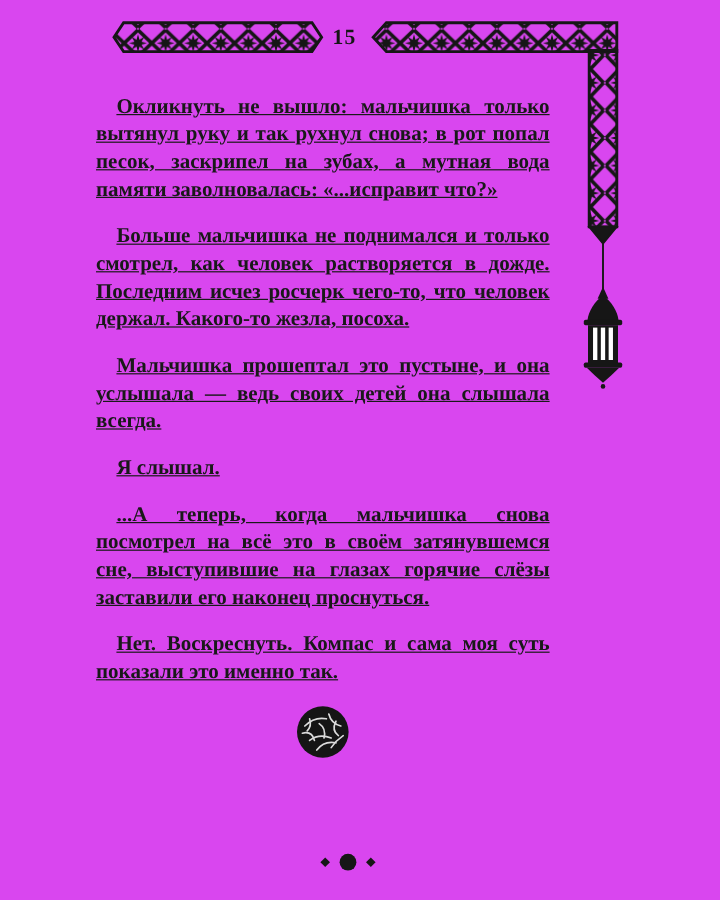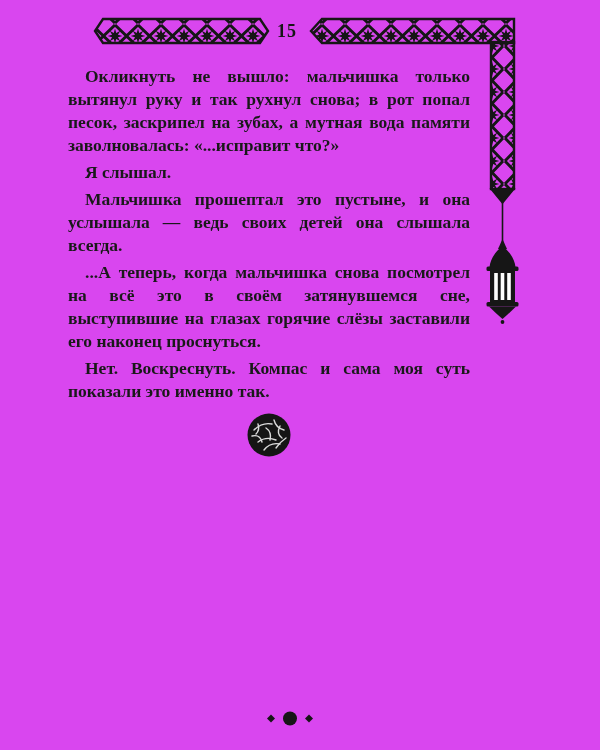--- a/index.html
+++ b/index.html
@@ -16,21 +16,21 @@
     text-align:center;
     font:700 18px/22px "Liberation Serif", serif;
     color:#161616;letter-spacing:1px;
   }
   .text-block{
     position:absolute;left:64px;top:61px;width:410px;
     font:700 17.5px/23px "Liberation Serif", serif;
     color:#191919;
     text-align:justify;
   }
-  .text-block p{margin:4px;text-indent:17px;}
+  .text-block p{margin:16px;text-indent:17px;text-decoration:underline;}
   .divider{
     text-align:center;
     margin:9px 0 7px 0;
     height:46px;
   }
   .footer-ornament{
     position:absolute;left:262px;top:709px;width:56px;height:20px;
   }
 </style>
 </head>
@@ -78,22 +78,23 @@
       <rect x="486.5" y="302" width="32" height="4.5" rx="1.5"></rect>
       <path d="M489 306.5 Q495.5 313 502.5 319 Q509.5 313 516 306.5 Z"></path>
       <circle cx="502.5" cy="322" r="1.9"></circle>
     </g>
   </svg>
 
   <div class="page-number">15</div>
 
   <div class="text-block">
     <p>Окликнуть не вышло: мальчишка только вытянул руку и так рухнул снова; в рот попал песок, заскрипел на зубах, а мутная вода памяти заволновалась: «...исправит что?»</p>
+    <p>Больше мальчишка не поднимался и только смотрел, как человек растворяется в дожде. Последним исчез росчерк чего-то, что человек держал. Какого-то жезла, посоха.</p>
+    <p>Мальчишка прошептал это пустыне, и она услышала — ведь своих детей она слышала всегда.</p>
     <p>Я слышал.</p>
-    <p>Мальчишка прошептал это пустыне, и она услышала — ведь своих детей она слышала всегда.</p>
     <p>...А теперь, когда мальчишка снова посмотрел на всё это в своём затянувшемся сне, выступившие на глазах горячие слёзы заставили его наконец проснуться.</p>
     <p>Нет. Воскреснуть. Компас и сама моя суть показали это именно так.</p>
 
     <div class="divider">
       <svg width="46" height="46" viewBox="0 0 46 46">
         <circle cx="23" cy="23" r="21.5" fill="#151515"></circle>
         <g stroke="#fefefe" stroke-width="1.4" fill="none" opacity="0.85" stroke-linecap="round">
           <path d="M8 18 Q16 10 26 12"></path>
           <path d="M12 30 Q20 24 30 28"></path>
           <path d="M18 38 Q24 30 34 32"></path>

